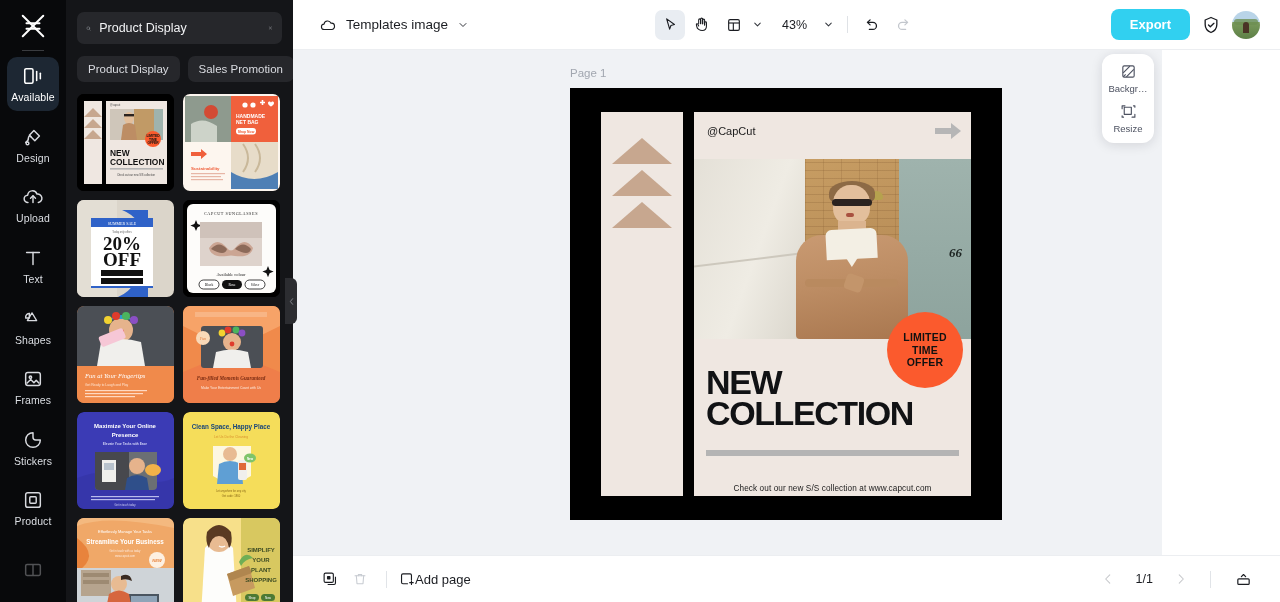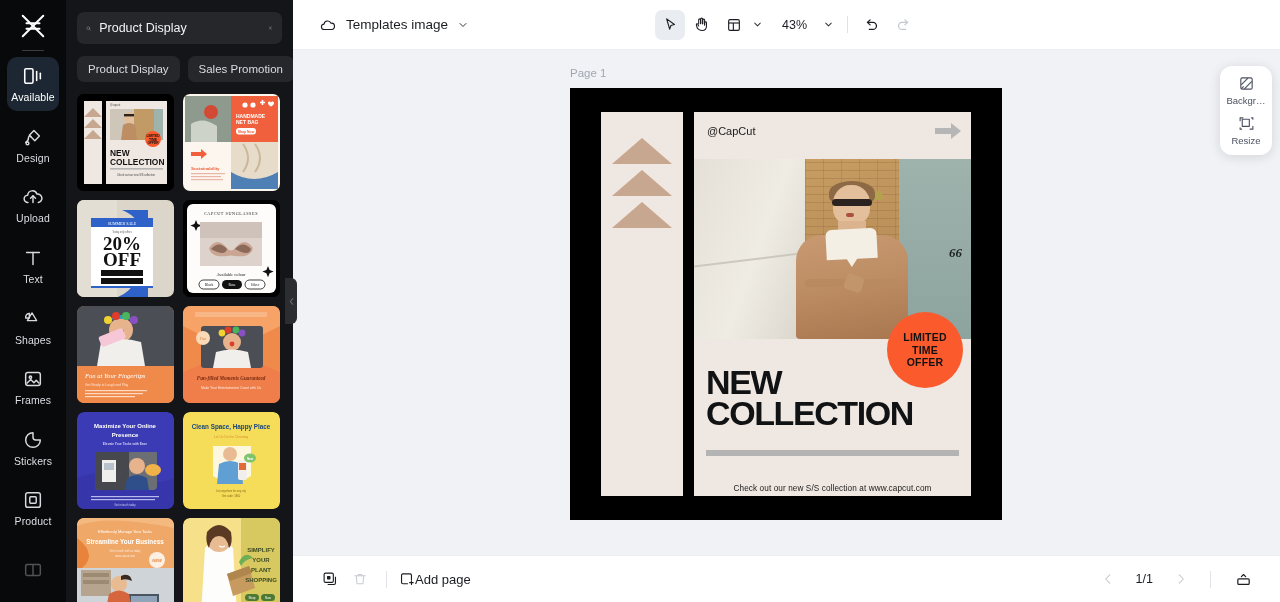--- a/index.html
+++ b/index.html
@@ -101,21 +101,21 @@
     content: ''; position: absolute; left: 11px; top: 11px; width: 6px; height: 11px;
     background: #4a3326; border-radius: 3px 3px 0 0;
   }
   .avatar::before {
     content: ''; position: absolute; left: 2px; top: 8px; width: 24px; height: 6px;
     background: #6d8f52; border-radius: 3px; opacity: .8;
   }
 
   
   .canvas-area {
-    position: absolute; left: 293px; top: 50px; width: 987px; height: 505px;
+    position: absolute; left: 293px; top: 50px; width: 869px; height: 505px;
     background: #f0f2f5; overflow: hidden;
   }
   .page-label { position: absolute; left: 277px; top: 17px; font-size: 11.5px; color: #a2a7b0; }
   .artboard {
     position: absolute; left: 277px; top: 38px; width: 432px; height: 432px;
     background: #000000;
   }
   .art-left {
     position: absolute; left: 31px; top: 24px; width: 82px; height: 384px;
     background: #efe7e1;
@@ -183,21 +183,21 @@
     position: absolute; left: 12px; top: 255px; width: 255px;
     font-weight: bold; font-size: 34px; line-height: .92; color: #111214;
     letter-spacing: -1.4px;
   }
   .rule { position: absolute; left: 12px; top: 338px; width: 253px; height: 6px; background: #b4b4b4; }
   .tagline { position: absolute; left: 0; right: 0; top: 372px; text-align: center;
     font-size: 8.2px; color: #1b1b1b; letter-spacing: .1px; }
 
   
   .floatcard {
-    position: absolute; right: 8px; top: 16px; width: 52px; background: #ffffff;
+    position: absolute; right: 8px; top: 4px; width: 52px; background: #ffffff;
     border-radius: 12px; box-shadow: 0 2px 12px rgba(20,25,40,.13);
     padding: 9px 0; display: flex; flex-direction: column; align-items: center; gap: 9px; z-index: 5;
   }
   .fc-item { width: 46px; display: flex; flex-direction: column; align-items: center; gap: 3px; cursor: pointer; }
   .fc-label { font-size: 9.5px; color: #4c5160; }
 
   
   .bottombar {
     position: absolute; left: 293px; top: 555px; width: 987px; height: 47px;
     background: #ffffff; border-top: 1px solid #eceef1;
@@ -601,20 +601,28 @@
         </svg>
       </div>
       <div class="tool-btn">
         <svg width="17" height="17" viewBox="0 0 24 24" fill="none" stroke="#c3c7cd" stroke-width="1.8" stroke-linecap="round" stroke-linejoin="round">
           <path d="M17 9H10a5 5 0 000 10h5"></path>
             <path d="M14 5.5L17.8 9 14 12.5"></path>
         </svg>
       </div>
     </div>
 
+    <div class="tb-right">
+      <button class="export-btn">Export</button>
+      <svg width="20" height="20" viewBox="0 0 24 24" fill="none" stroke="#1b1d22" stroke-width="1.6" stroke-linecap="round" stroke-linejoin="round">
+        <path d="M12 3l7 3v5.5c0 4.3-3 8-7 9.5-4-1.5-7-5.2-7-9.5V6z"></path>
+          <path d="M9 12l2.2 2.2L15.5 10"></path>
+      </svg>
+      <div class="avatar"></div>
+    </div>
   </div>
 
   <div class="canvas-area">
     <div class="page-label">Page 1</div>
 
     <div class="artboard">
       <div class="art-left">
         <div class="tri" style="top:26px"></div>
         <div class="tri" style="top:58px"></div>
         <div class="tri" style="top:90px"></div>

